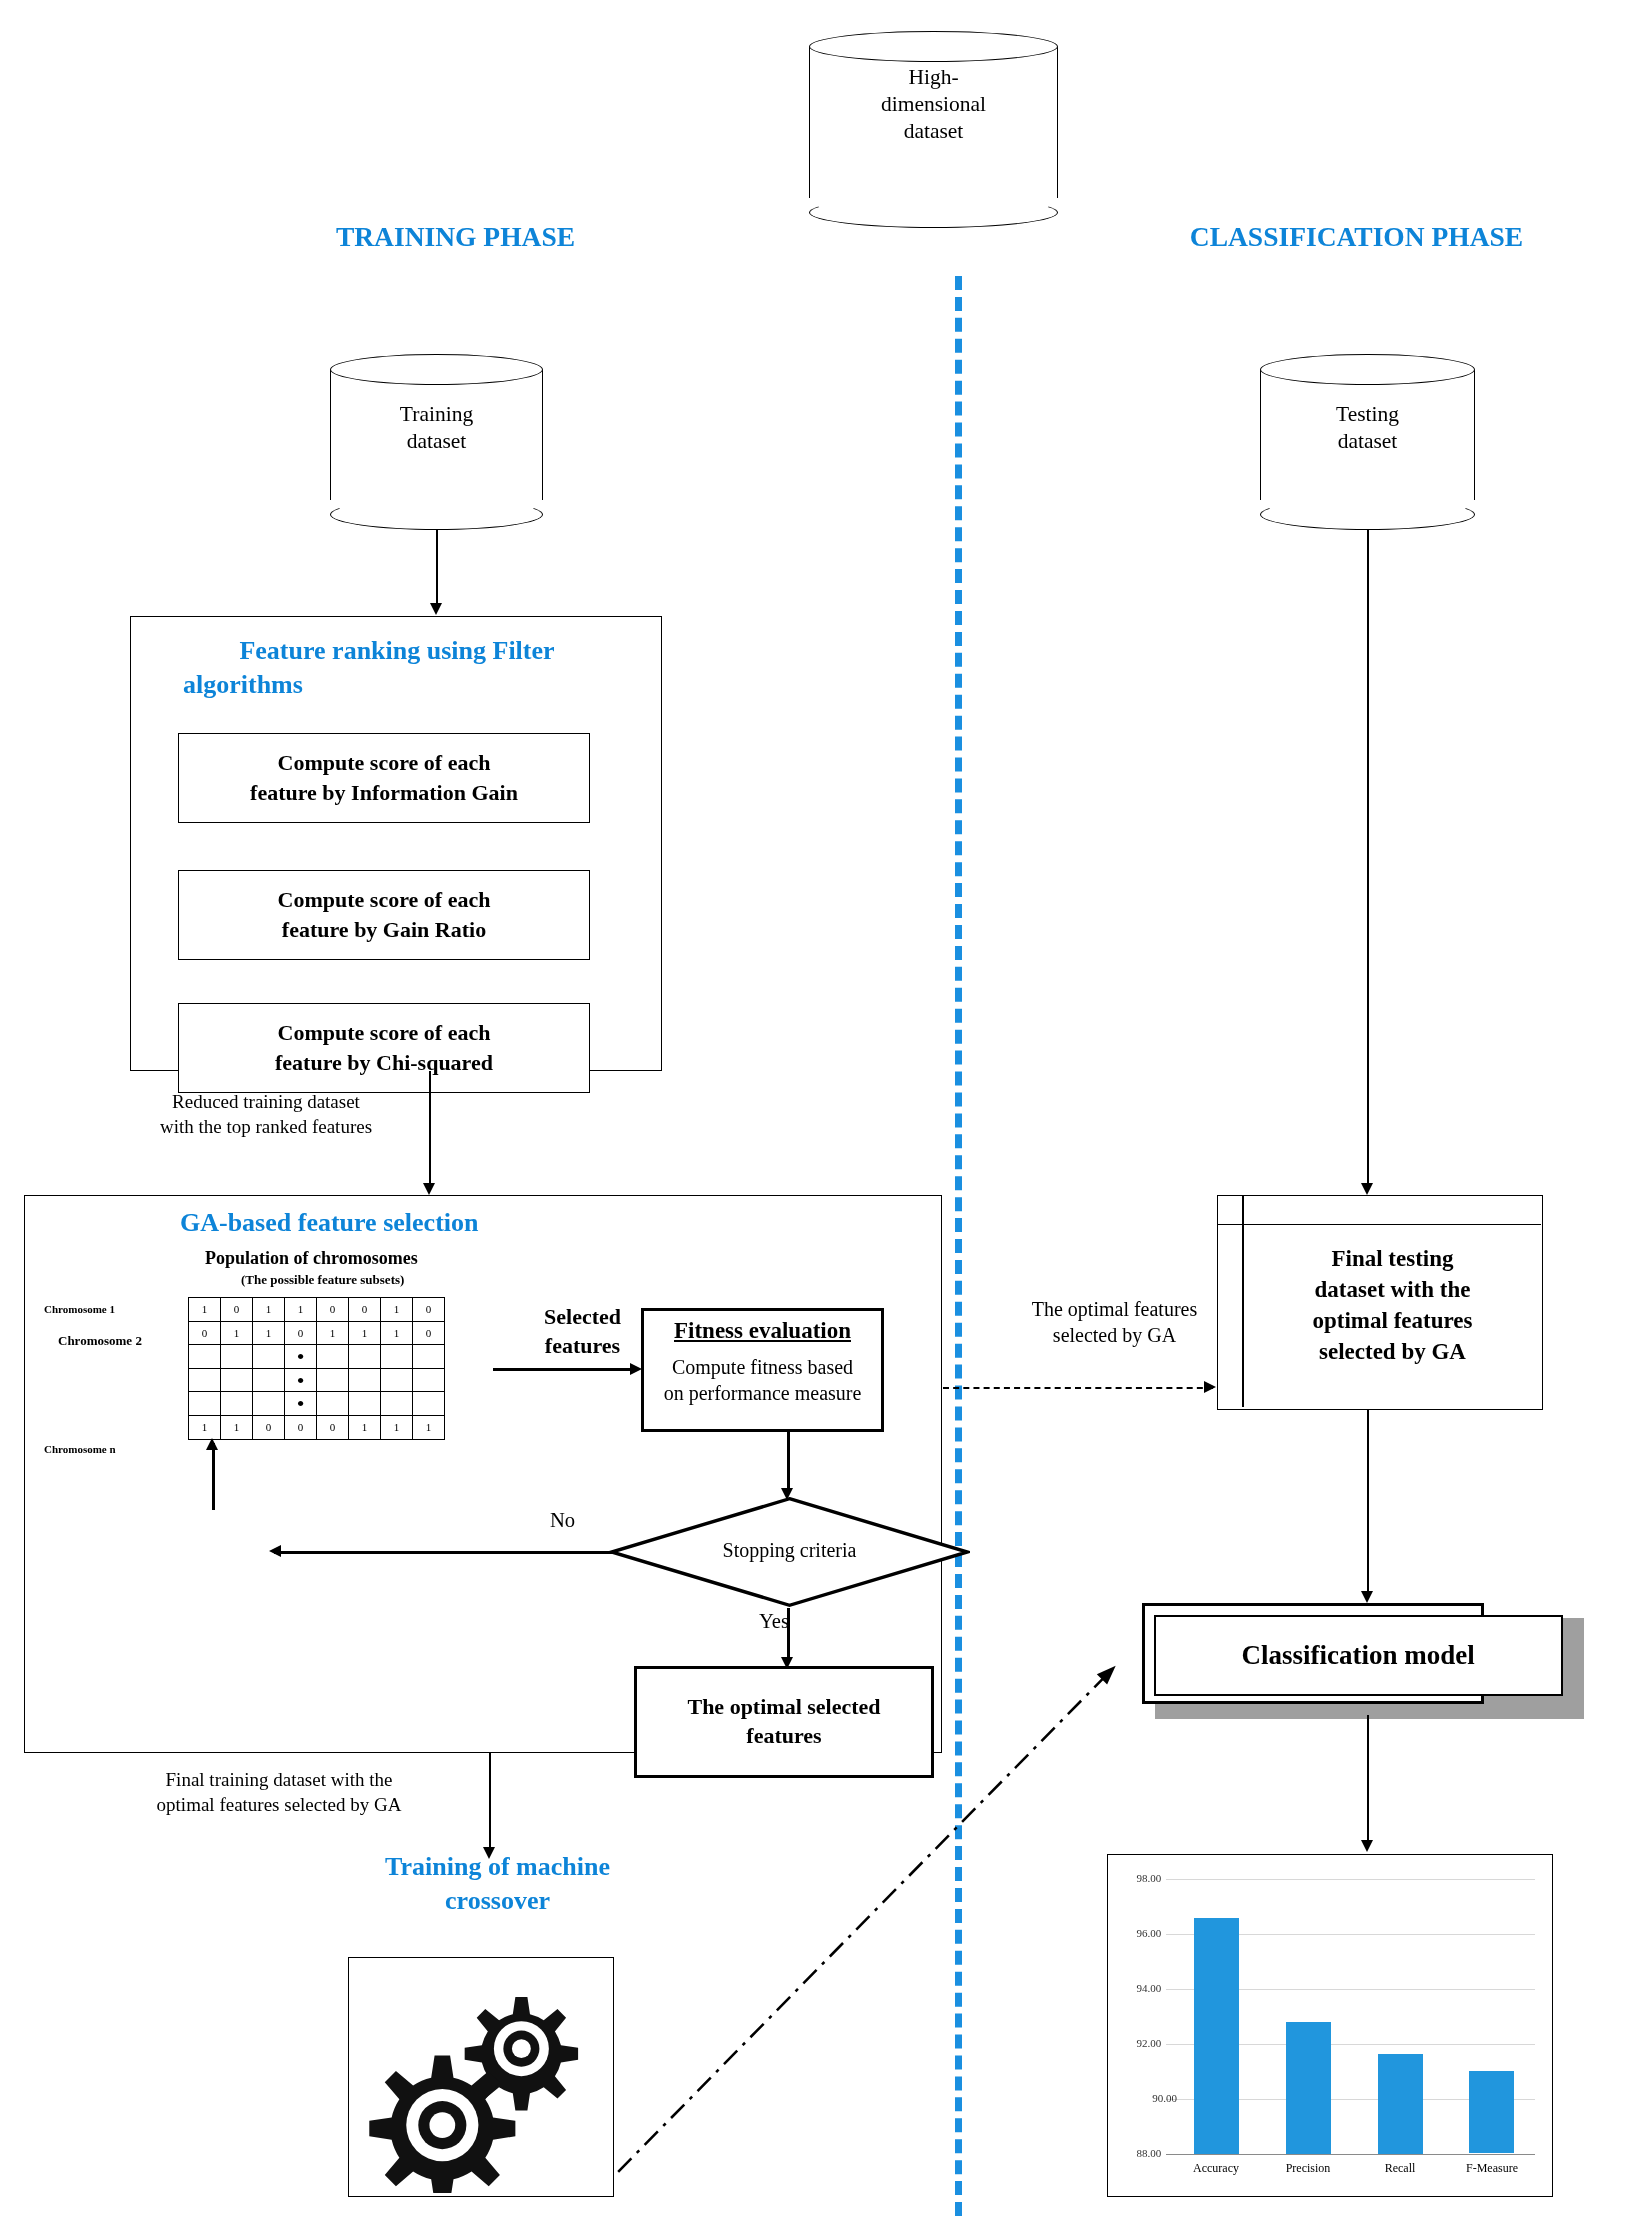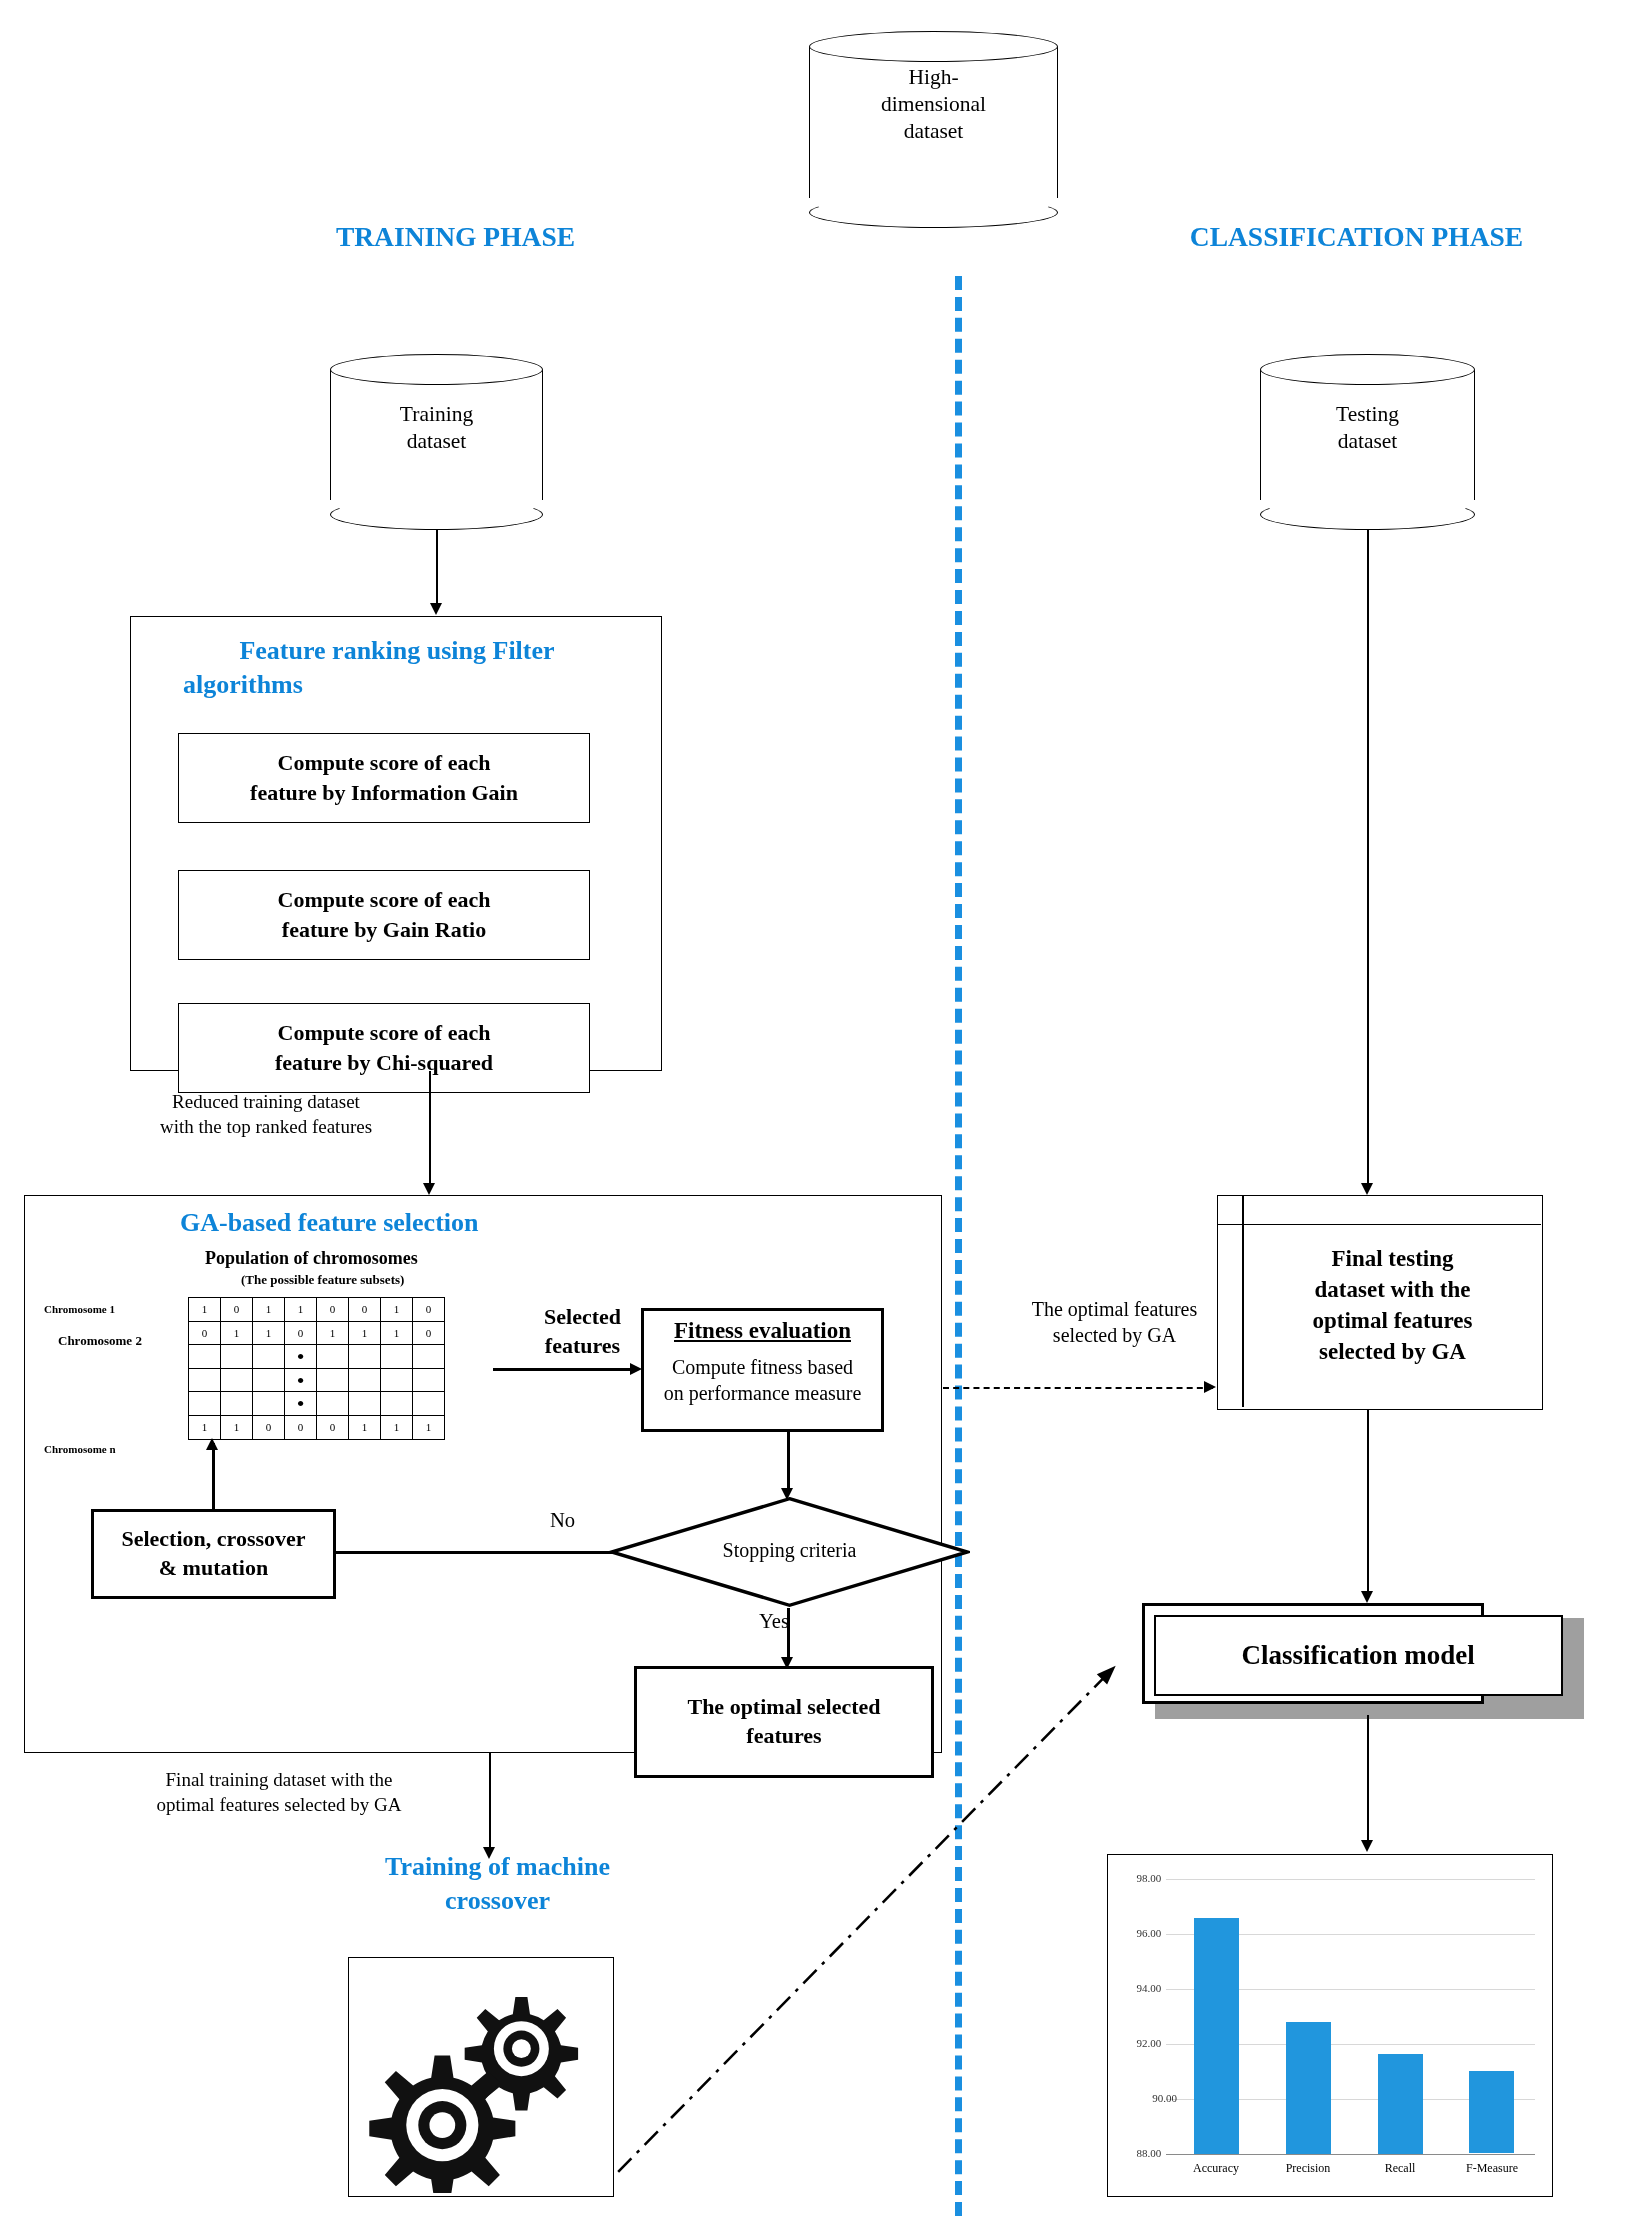--- a/index.html
+++ b/index.html
@@ -205,26 +205,20 @@
     <svg width="361" height="112" viewBox="0 0 420 130">
       <polygon points="210,3 417,65 210,127 3,65" fill="#fff" stroke="#000" stroke-width="4"></polygon>
     </svg>
     <div class="abs" style="left:0;top:43px;width:361px;text-align:center;font-size:20px;">Stopping criteria</div>
   </div>
 
   <div class="abs" style="left:525px;top:313px;font-size:20.6px;">No</div>
   <div class="hline" style="left:249px;top:355px;width:339px;height:2.6px;"></div>
   <div class="arrowleft" style="left:244px;top:349px;"></div>
 
-  <div class="box boxthick" style="left:66px;top:313px;width:245px;height:90px;">
-    <div class="lbl-c bold" style="flex-direction:column;font-size:22px;line-height:1.3;">
-      <span>Selection, crossover</span>
-      <span>&amp; mutation</span>
-    </div>
-  </div>
 
   <div class="vline" style="left:187px;top:247px;width:2.6px;height:67px;"></div>
   <div class="arrowup" style="left:181px;top:242px;"></div>
 
   <div class="abs" style="left:734px;top:414px;font-size:20.6px;">Yes</div>
   <div class="vline" style="left:762px;top:412px;width:2.6px;height:53px;"></div>
   <div class="arrowdown" style="left:756px;top:461px;"></div>
 
   <div class="box boxthick" style="left:609px;top:470px;width:300px;height:112px;">
     <div class="lbl-c bold" style="flex-direction:column;font-size:22px;line-height:1.3;">

